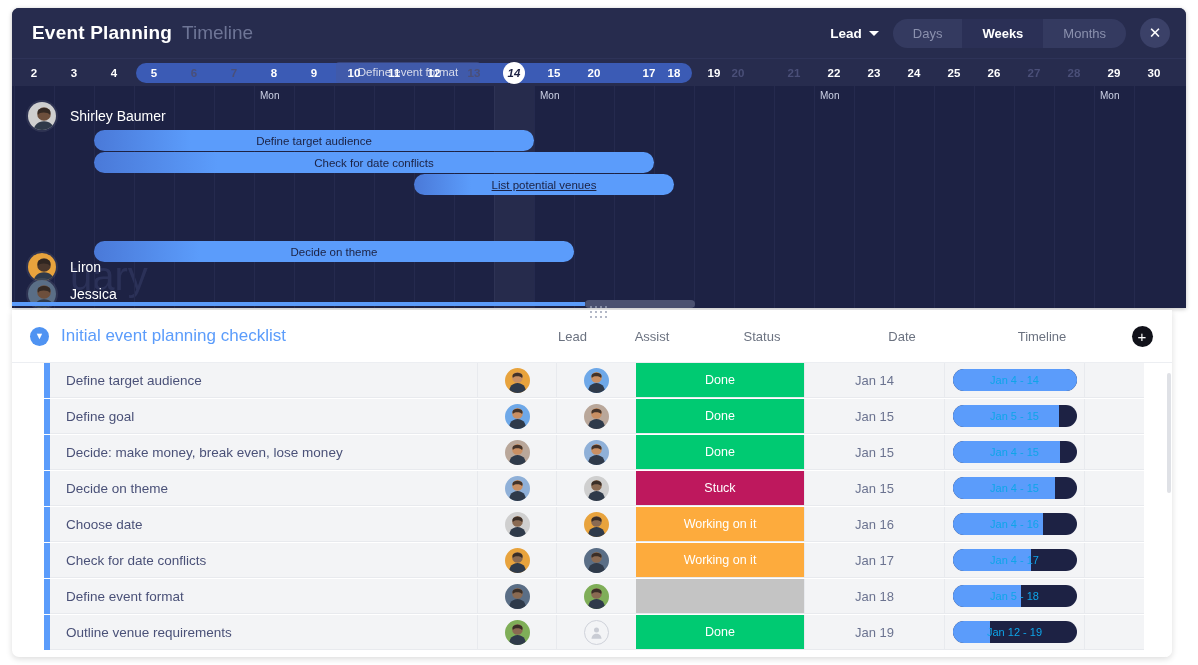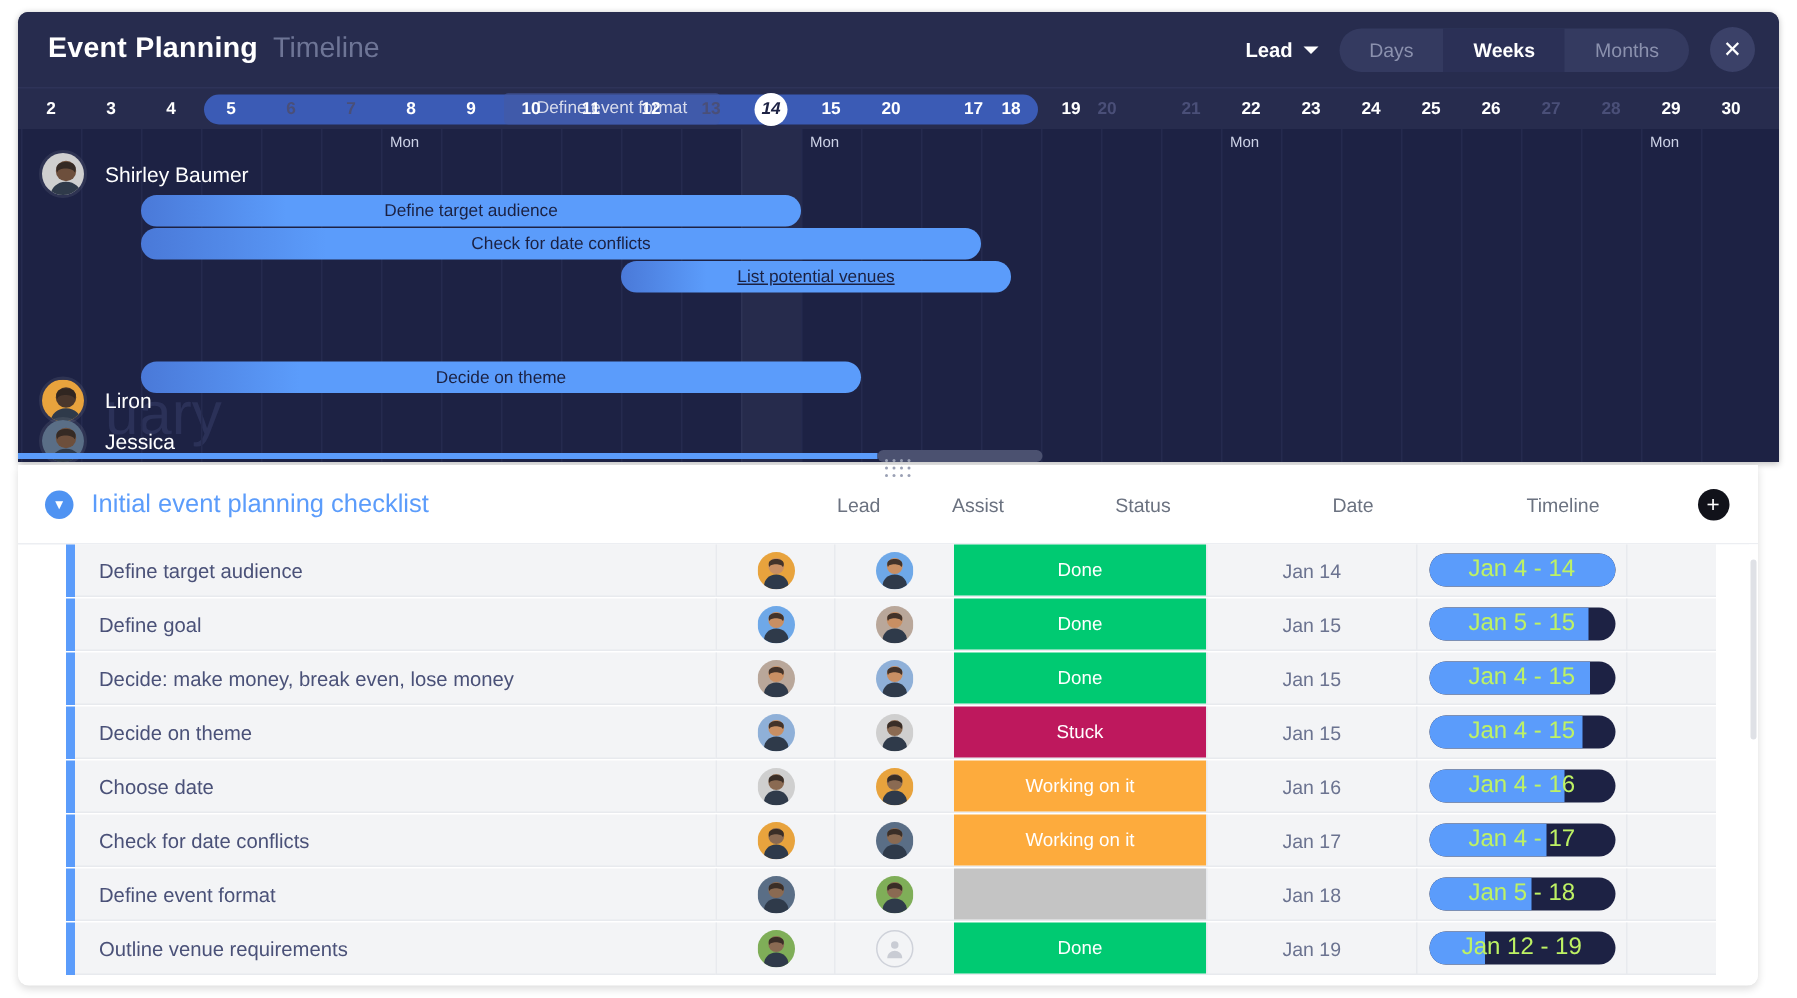--- a/index.html
+++ b/index.html
@@ -242,21 +242,21 @@
     border-radius: 11px; overflow: hidden;
     background: #1d2244; cursor: pointer;
   }
   .tl-pill .fill {
     position: absolute; left: 0; top: 0; bottom: 0;
     background: #5b9cfb;
   }
   .tl-pill span {
     position: absolute; inset: 0;
     display: flex; align-items: center; justify-content: center;
-    font-size: 16px; color: #bef264; z-index: 2; text-align: right;
+    font-size: 11px; color: #0ea5e9; z-index: 2; text-align: right;
   }
   .av-sm { width: 25px; height: 25px; border-radius: 50%; overflow: hidden; }
   .av-empty {
     width: 25px; height: 25px; border-radius: 50%;
     border: 1px solid #cfd2da; background: #f3f4f6;
     display: flex; align-items: center; justify-content: center;
   }
   .vscroll {
     position: absolute; right: 0; top: 53px; width: 6px; height: 294px;
     background: #ffffff;

